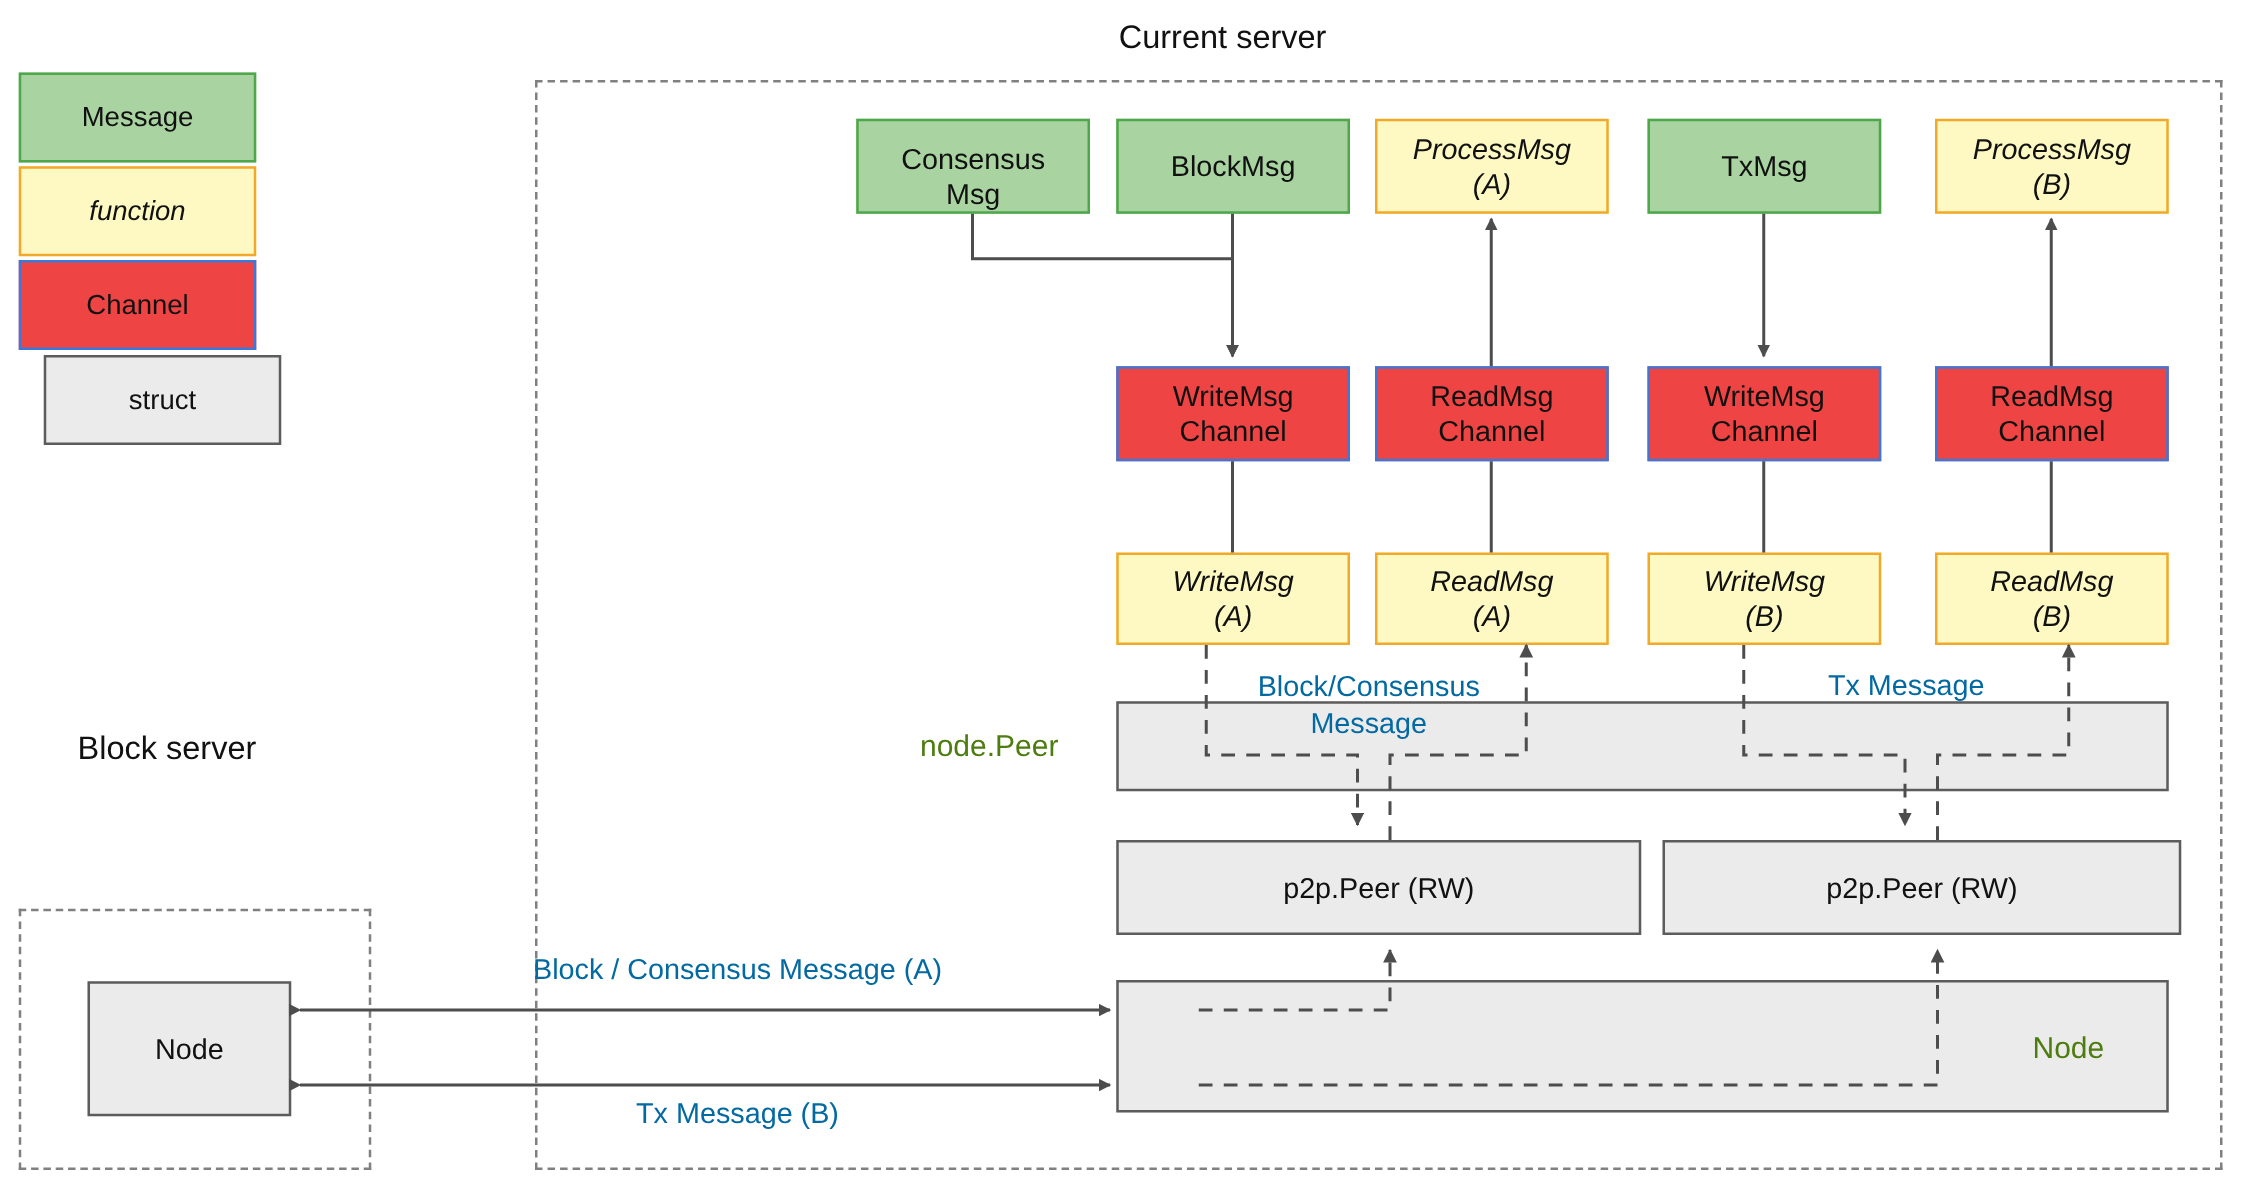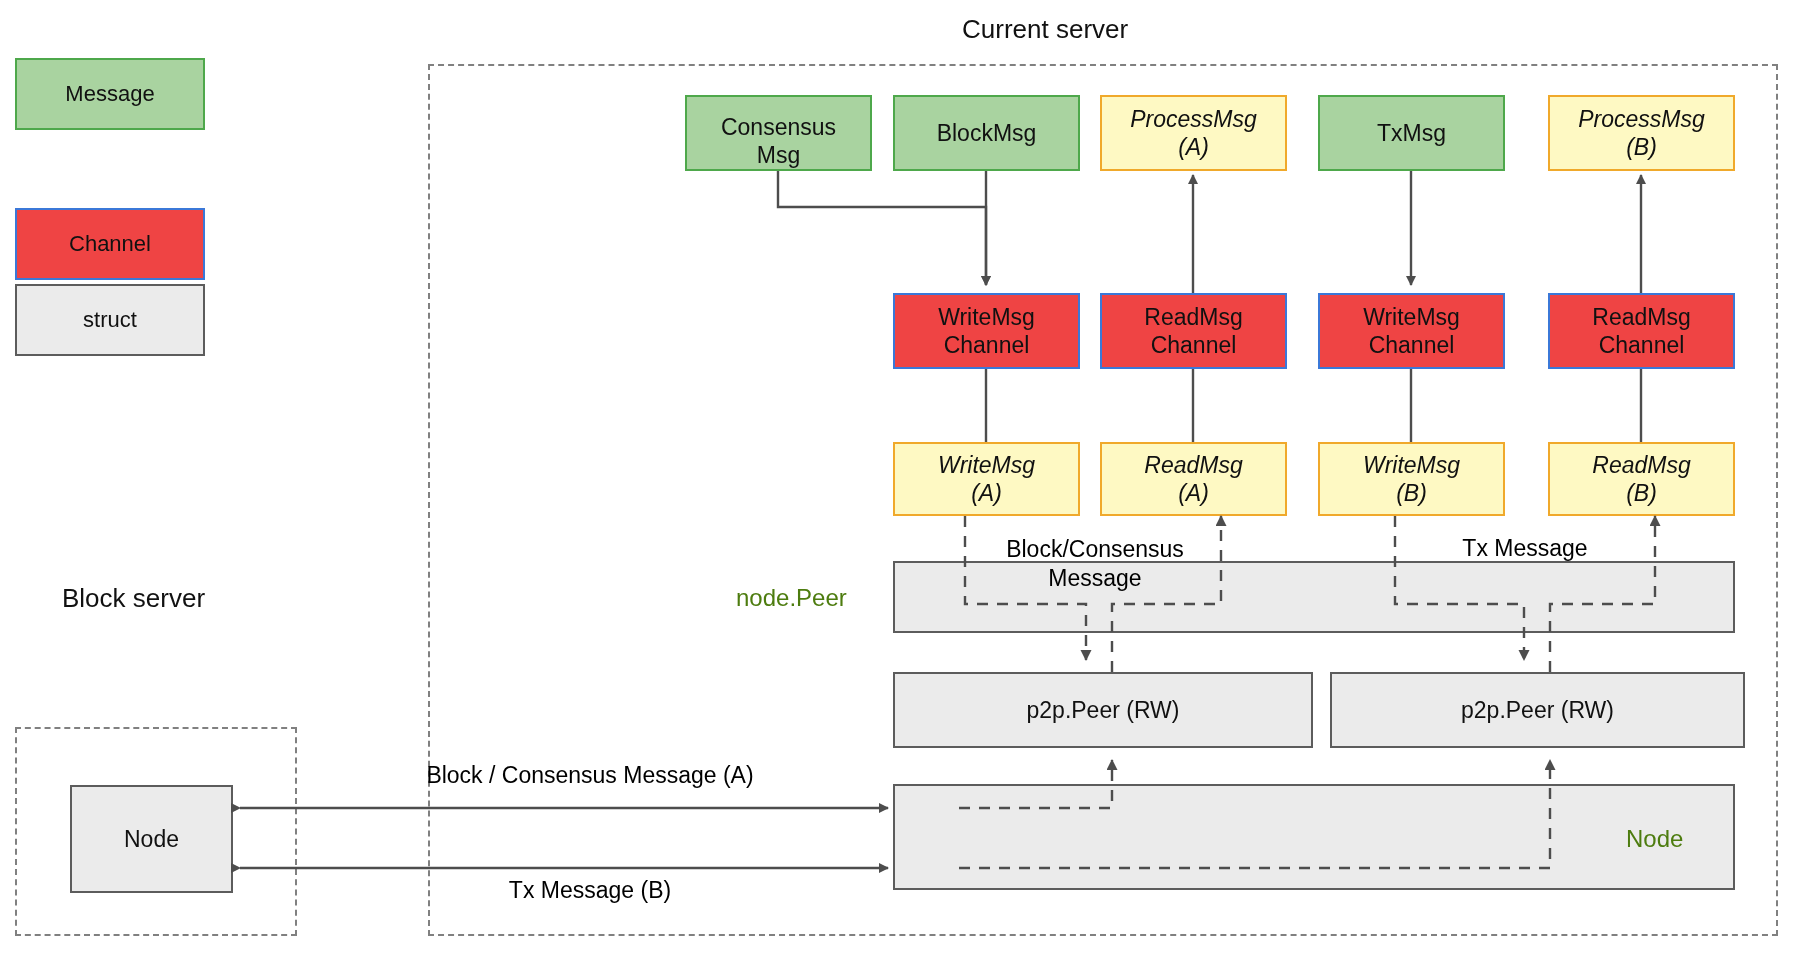--- a/index.html
+++ b/index.html
@@ -7,40 +7,43 @@
        font-family:"Liberation Sans","DejaVu Sans",sans-serif;color:#111111;}
   #stage{position:absolute;left:0;top:0;width:1798px;height:953px;}
   svg.layer{position:absolute;left:0;top:0;width:1798px;height:953px;pointer-events:none;}
   .box{position:absolute;box-sizing:border-box;display:flex;align-items:center;
        justify-content:center;text-align:center;line-height:1.22;}
   .legend-box{border-width:2px;border-style:solid;font-size:22px;}
   .node-box{border-width:2px;border-style:solid;font-size:23px;}
   .msg{background:#A9D3A0;border-color:#4EA84B;}
   .func{background:#fef9c3;border-color:#F0A92B;font-style:italic;}
   .chan{background:#ef4444;border-color:#3B78D8;}
-  .strct{background:#EBEBEB;border-color:#5C5C5C;}
+  .strct{background:#EBEBEB;border-color:#5C5C5C;margin-left:20px;}
   .title-label{position:absolute;font-size:26px;color:#111;white-space:nowrap;}
-  .edge-label{position:absolute;font-size:23px;color:#000000;white-space:nowrap;text-align:center;}
+  .edge-label{position:absolute;font-size:23px;color:#0369a1;white-space:nowrap;text-align:center;}
   .bigbox{position:absolute;box-sizing:border-box;background:#EBEBEB;border:2px solid #5C5C5C;}
   .bigbox-label{position:absolute;font-size:24px;color:#4d7c0f;white-space:nowrap;}
   .dashregion{position:absolute;box-sizing:border-box;border:2px dashed #808080;}
 </style>
 </head>
 <body>
 
 <div id="stage">
 
   <div class="dashregion" style="left:428px;top:64px;width:1350px;height:872px;"></div>
   <div class="dashregion" style="left:15px;top:727px;width:282px;height:209px;"></div>
 
-  <div class="title-label" style="left:962px;top:14px;">Current server</div>
+  <div class="title-label" style="left:895px;top:14px;">Current server</div>
   <div class="title-label" style="left:62px;top:583px;">Block server</div>
 
   <div class="box legend-box msg" style="left:15px;top:58px;width:190px;height:72px;">
     <span>Message</span>
+  </div>
+  <div class="box legend-box func" style="left:15px;top:133px;width:190px;height:72px;">
+    <span>function</span>
   </div>
   <div class="box legend-box chan" style="left:15px;top:208px;width:190px;height:72px;">
     <span>Channel</span>
   </div>
   <div class="box legend-box strct" style="left:15px;top:284px;width:190px;height:72px;">
     <span>struct</span>
   </div>
 
   <div class="box node-box msg" style="left:685px;top:95px;width:187px;height:76px;align-items:flex-end;">
     <span>

